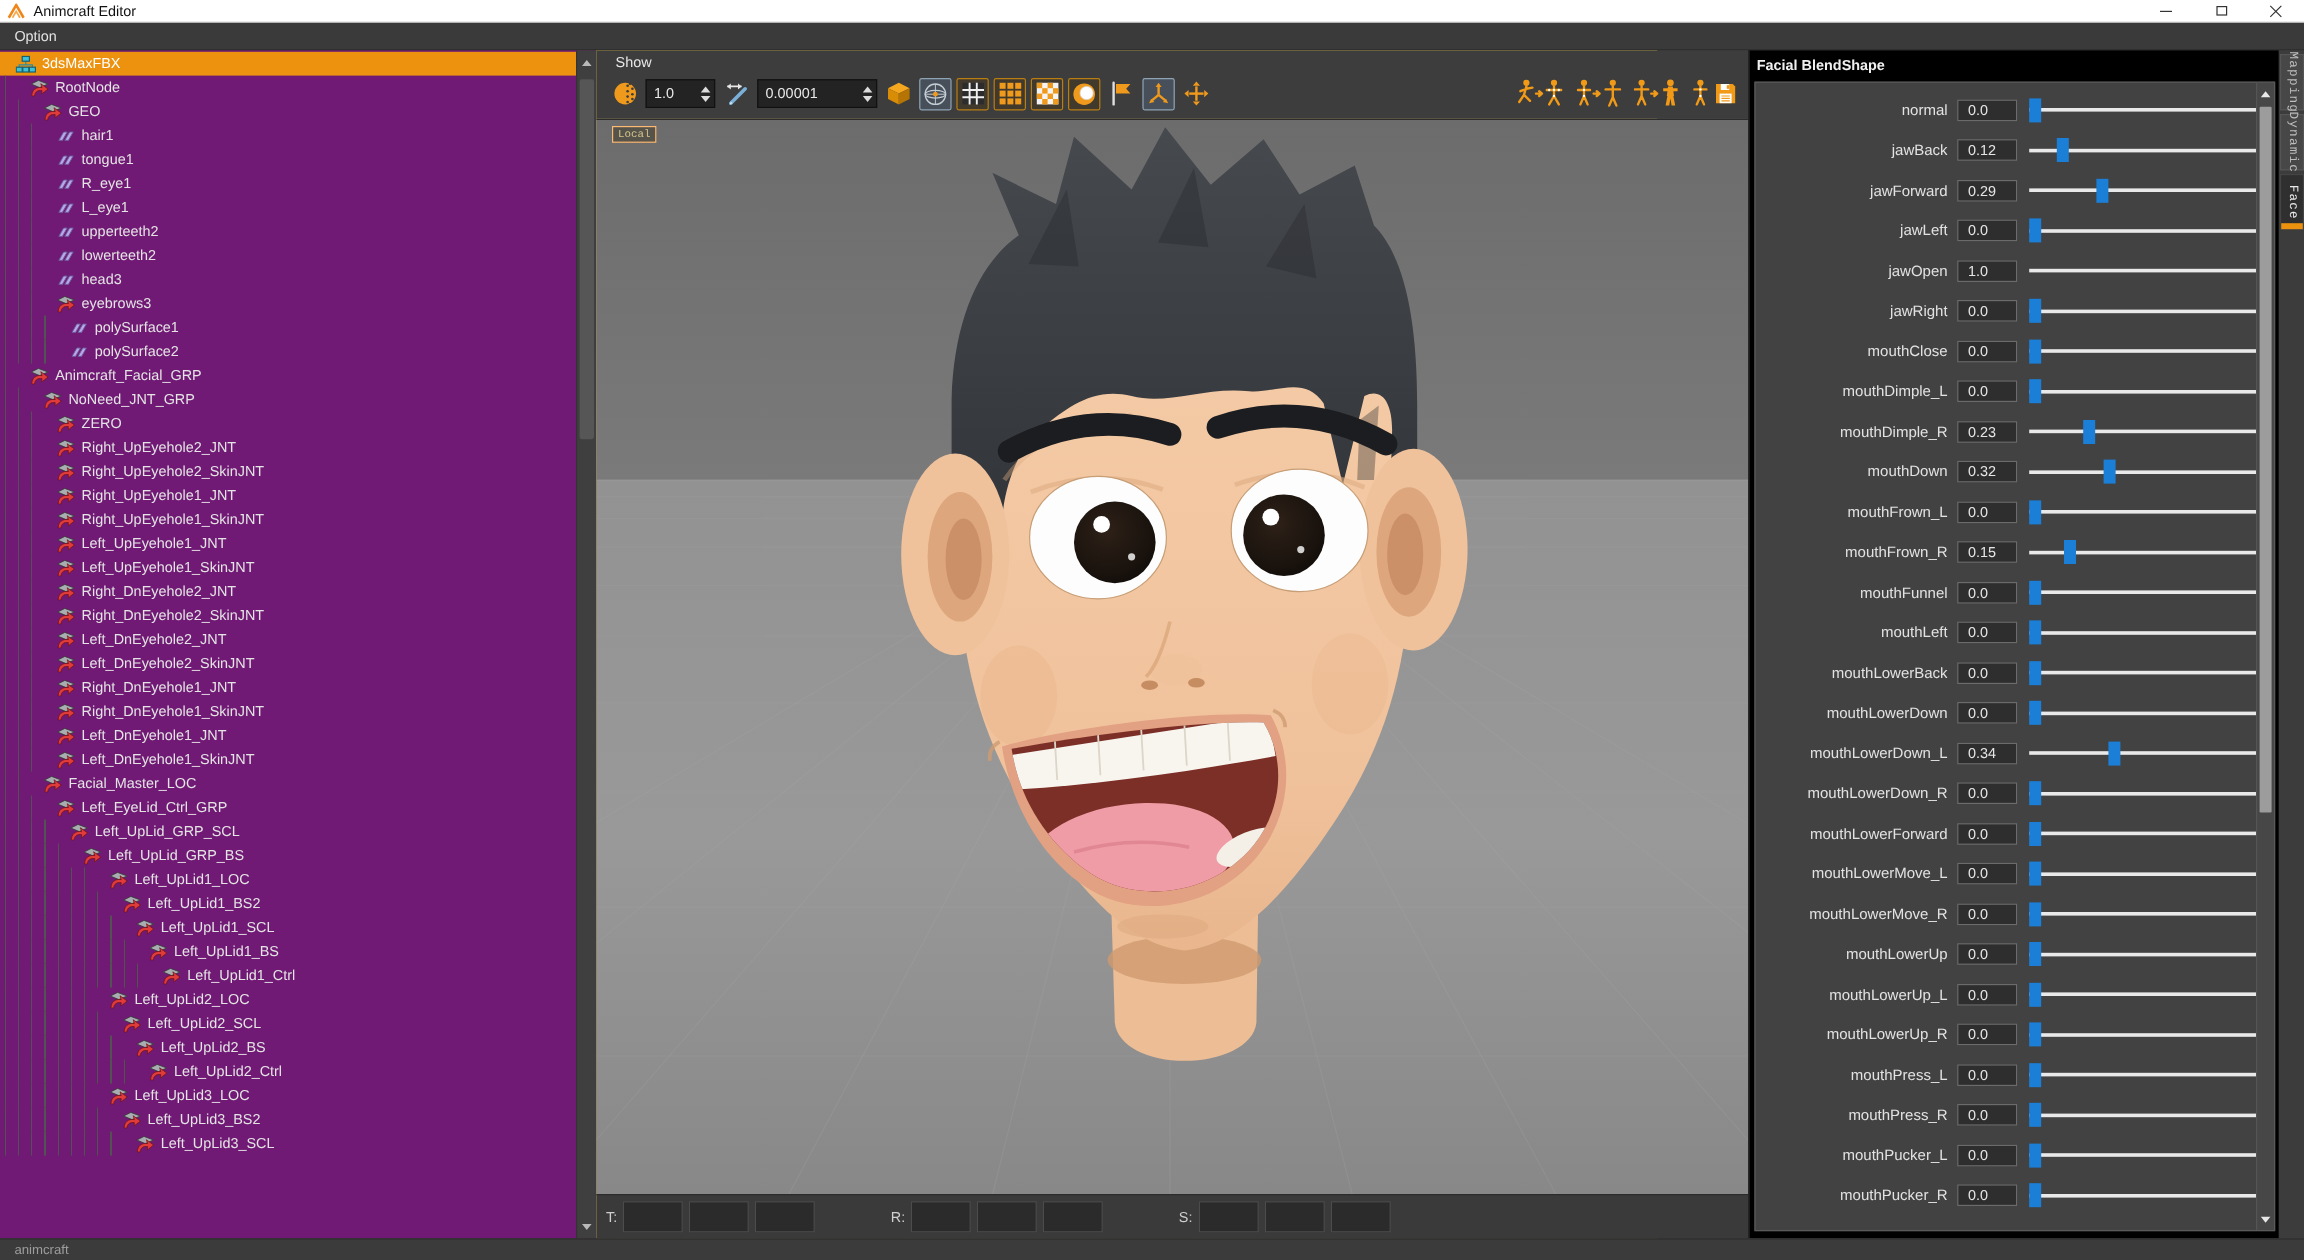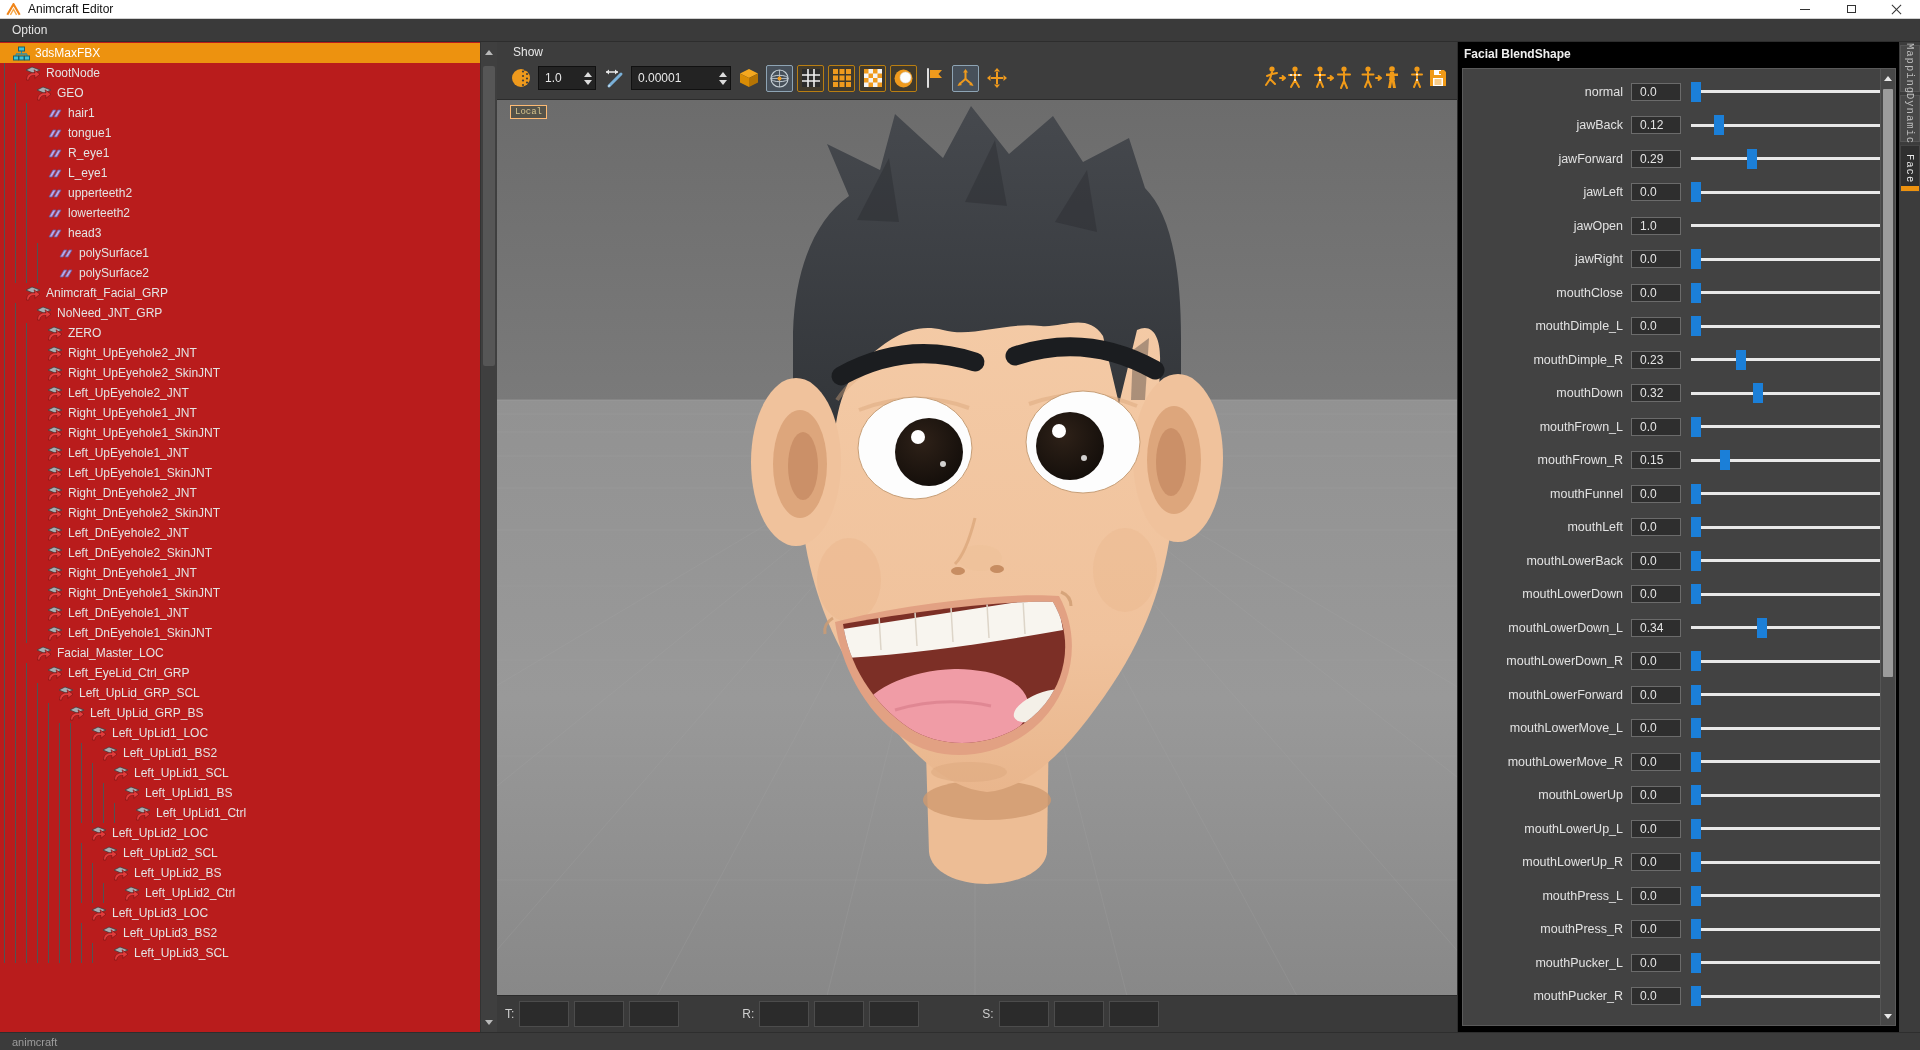--- a/index.html
+++ b/index.html
@@ -18,21 +18,21 @@
   .ic-close{position:relative;width:10px;height:10px;}
   .ic-close::before,.ic-close::after{content:"";position:absolute;left:4px;top:-1px;width:1px;height:13px;background:#333;}
   .ic-close::before{transform:rotate(45deg);}
   .ic-close::after{transform:rotate(-45deg);}
   
   .menubar{position:absolute;left:0;top:19px;width:1920px;height:23px;background:#3a3a3a;
            border-bottom:1px solid #2d2d2d;display:flex;align-items:center;}
   .menu-item{color:#e3e3e3;font-size:12px;padding:0 12px;height:100%;display:flex;align-items:center;}
   
   .main{position:absolute;left:0;top:42px;width:1920px;height:990px;}
-  .tree-panel{position:absolute;left:0;top:0;width:497px;height:990px;background:#b91c1c;}
+  .tree-panel{position:absolute;left:0;top:0;width:497px;height:990px;background:#701a75;}
   .tree-items{position:absolute;left:0;top:1px;width:480px;height:988px;overflow:hidden;}
   .tree-row{display:flex;align-items:center;height:20px;width:480px;color:#e4e4e4;font-size:12px;white-space:nowrap;}
   .tree-row.selected{background:var(--accent);color:#ffffff;}
   .tree-indent{height:20px;flex:none;background-image:repeating-linear-gradient(to right,transparent 0,transparent 4px,#525252 4px,#525252 5px,transparent 5px,transparent 11px);}
   .tw{width:11px;height:11px;flex:none;display:flex;align-items:center;justify-content:center;}
   .tri-down{width:0;height:0;border-left:4px solid transparent;border-right:4px solid transparent;border-top:5px solid #cicic1;border-top-color:#c9c9c9;}
   .tree-icon{flex:none;margin:0 5px 0 2px;}
   .tree-scrollbar{position:absolute;right:0;top:0;width:17px;height:990px;background:#3f3f3f;border-left:1px solid #333;}
   .sb-arrow{position:absolute;left:0;width:16px;height:16px;display:flex;align-items:center;justify-content:center;}
   .arr-up{width:0;height:0;border-left:4px solid transparent;border-right:4px solid transparent;border-bottom:5px solid #b9b9b9;}
@@ -215,20 +215,31 @@
           <div class="tree-row">
             <span class="tree-indent" style="width:33px"></span>
             <span class="tw"></span>
             <svg class="tree-icon" width="17" height="15" viewBox="0 0 17 15">
     <polygon points="3,11 7,4 10,4 6,11" fill="#b9a6e8" stroke="#6a5a9a" stroke-width="0.8"></polygon>
     <polygon points="8,11 12,4 15,4 11,11" fill="#b9a6e8" stroke="#6a5a9a" stroke-width="0.8"></polygon>
             </svg>
             <span>head3</span>
           </div>
           <div class="tree-row">
+            <span class="tree-indent" style="width:33px"></span>
+            <span class="tw">
+              <span class="tri-down"></span>
+            </span>
+            <svg class="tree-icon" width="17" height="15" viewBox="0 0 17 15">
+    <polygon points="2,4 8,1 16,4 9,7" fill="#a8adb2" stroke="#3a3a3a" stroke-width="0.7"></polygon>
+    <path d="M2.5 14 C2.5 9 6 6.2 11 7 L10 3.8 L16 8.2 L10.8 12.3 L11 9.5 C7.5 9 5 10.5 4.8 14 Z" fill="#e23b3b" stroke="#6e1414" stroke-width="0.6"></path>
+            </svg>
+            <span>eyebrows3</span>
+          </div>
+          <div class="tree-row">
             <span class="tree-indent" style="width:44px"></span>
             <span class="tw"></span>
             <svg class="tree-icon" width="17" height="15" viewBox="0 0 17 15">
     <polygon points="3,11 7,4 10,4 6,11" fill="#b9a6e8" stroke="#6a5a9a" stroke-width="0.8"></polygon>
     <polygon points="8,11 12,4 15,4 11,11" fill="#b9a6e8" stroke="#6a5a9a" stroke-width="0.8"></polygon>
             </svg>
             <span>polySurface1</span>
           </div>
           <div class="tree-row">
             <span class="tree-indent" style="width:44px"></span>
@@ -280,29 +291,20 @@
             <span>Right_UpEyehole2_JNT</span>
           </div>
           <div class="tree-row">
             <span class="tree-indent" style="width:33px"></span>
             <span class="tw"></span>
             <svg class="tree-icon" width="17" height="15" viewBox="0 0 17 15">
     <polygon points="2,4 8,1 16,4 9,7" fill="#a8adb2" stroke="#3a3a3a" stroke-width="0.7"></polygon>
     <path d="M2.5 14 C2.5 9 6 6.2 11 7 L10 3.8 L16 8.2 L10.8 12.3 L11 9.5 C7.5 9 5 10.5 4.8 14 Z" fill="#e23b3b" stroke="#6e1414" stroke-width="0.6"></path>
             </svg>
             <span>Right_UpEyehole2_SkinJNT</span>
-          </div>
-          <div class="tree-row">
-            <span class="tree-indent" style="width:33px"></span>
-            <span class="tw"></span>
-            <svg class="tree-icon" width="17" height="15" viewBox="0 0 17 15">
-    <polygon points="2,4 8,1 16,4 9,7" fill="#a8adb2" stroke="#3a3a3a" stroke-width="0.7"></polygon>
-    <path d="M2.5 14 C2.5 9 6 6.2 11 7 L10 3.8 L16 8.2 L10.8 12.3 L11 9.5 C7.5 9 5 10.5 4.8 14 Z" fill="#e23b3b" stroke="#6e1414" stroke-width="0.6"></path>
-            </svg>
-            <span>Left_UpEyehole2_JNT</span>
           </div>
           <div class="tree-row">
             <span class="tree-indent" style="width:33px"></span>
             <span class="tw"></span>
             <svg class="tree-icon" width="17" height="15" viewBox="0 0 17 15">
     <polygon points="2,4 8,1 16,4 9,7" fill="#a8adb2" stroke="#3a3a3a" stroke-width="0.7"></polygon>
     <path d="M2.5 14 C2.5 9 6 6.2 11 7 L10 3.8 L16 8.2 L10.8 12.3 L11 9.5 C7.5 9 5 10.5 4.8 14 Z" fill="#e23b3b" stroke="#6e1414" stroke-width="0.6"></path>
             </svg>
             <span>Right_UpEyehole1_JNT</span>
           </div>

